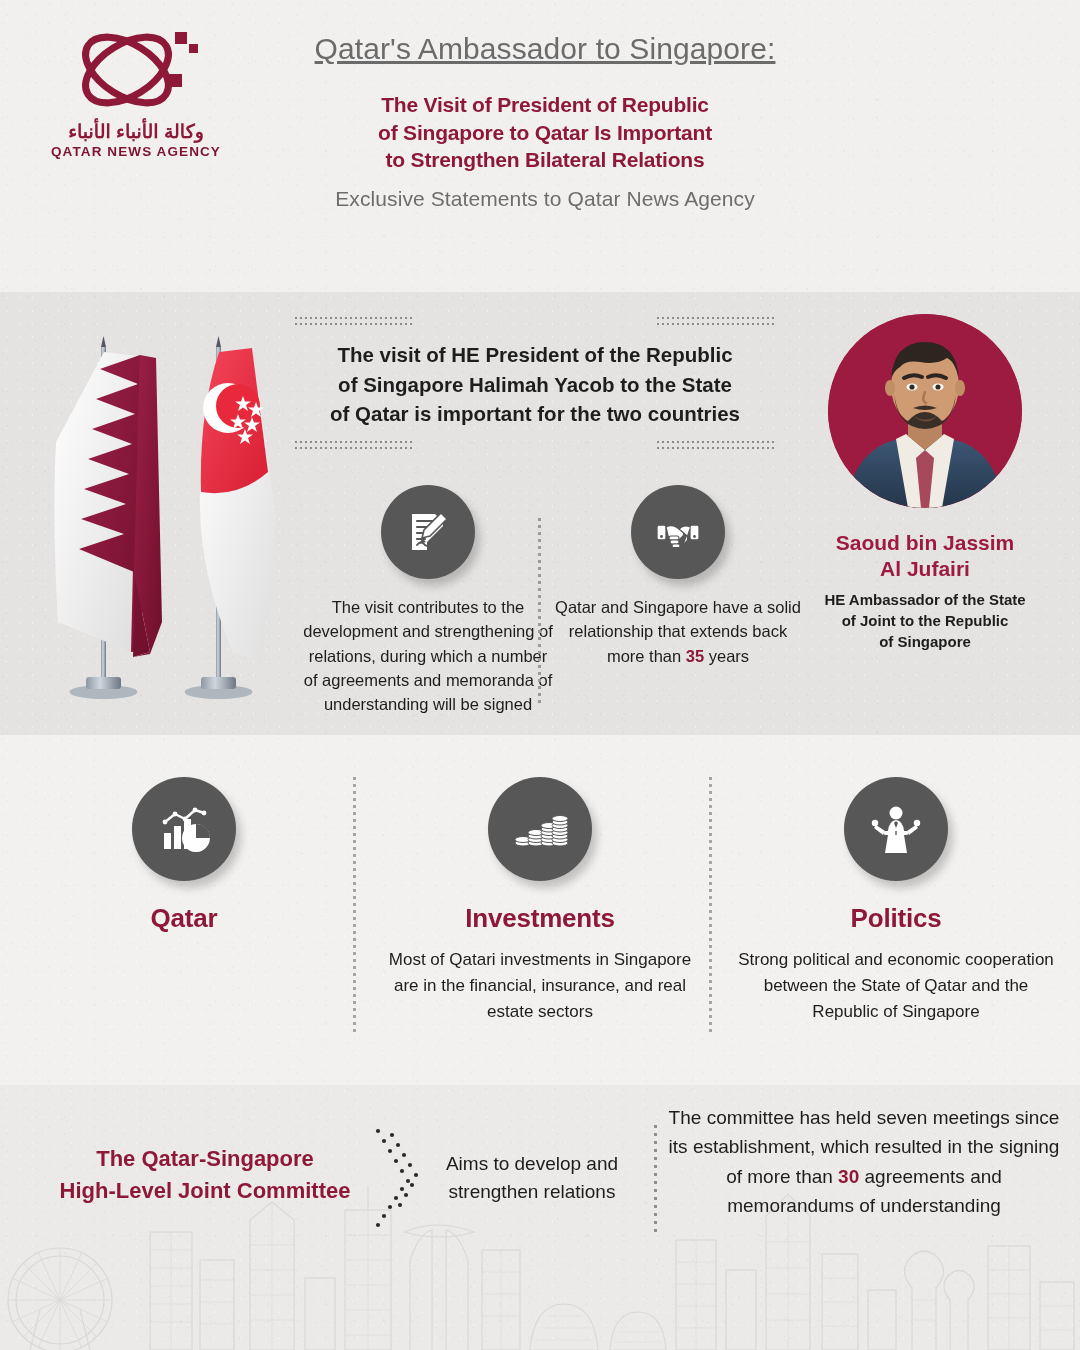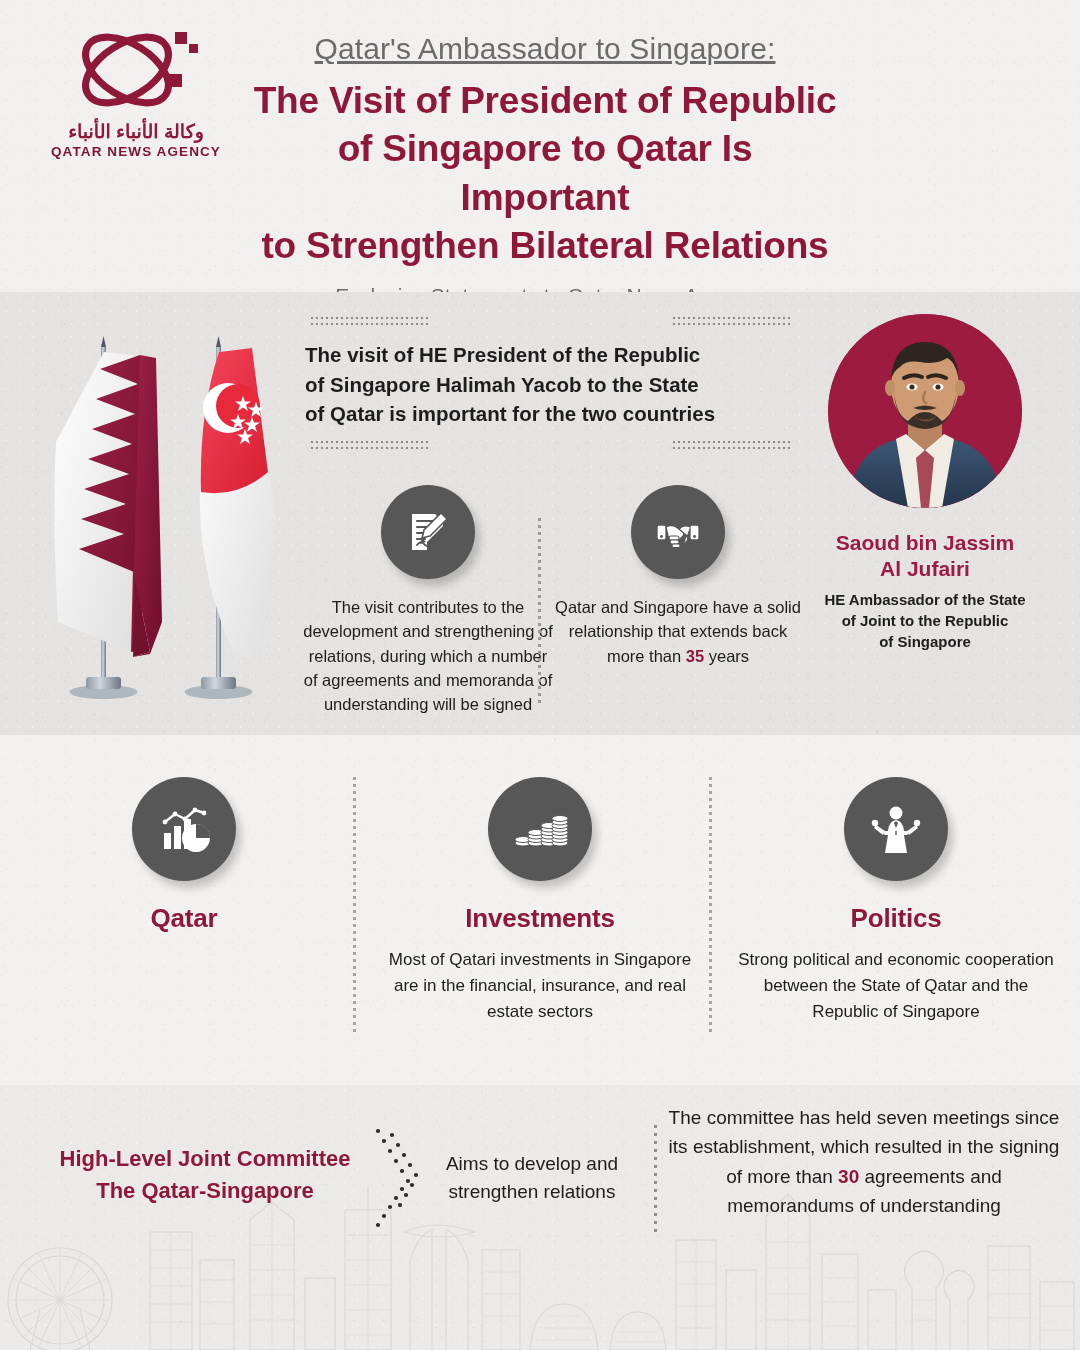--- a/index.html
+++ b/index.html
@@ -53,41 +53,41 @@
   }
   #head-text{
     position:absolute; left:250px; top:30px; width:590px; text-align:center;
   }
   #kicker{
     font-size:30px; font-weight:400; color:#6b6b6b; letter-spacing:.1px;
     line-height:1.28;
     text-decoration:underline;
   }
   #headline{
-    margin-top:9px;
-    font-size:37px; font-weight:700; color:#8e1838;
+    margin-top:23px;
+    font-size:21px; font-weight:700; color:#8e1838;
     line-height:1.30; letter-spacing:-.2px;
   }
   #subline{
     margin-top:14px;
     font-size:21px; font-weight:400; color:#6d6d6d; letter-spacing:.1px;
   }
 
   
   #sec2{
     position:absolute; left:0; top:292px; width:1080px; height:443px;
     background:#e4e3e1;
   }
   
   #flags{ position:absolute; left:38px; top:30px; width:260px; height:390px; }
 
   
   #statement{
-    position:absolute; left:305px; top:25px; width:492px;
-    text-align:left;
+    position:absolute; left:289px; top:25px; width:492px;
+    text-align:center;
   }
   .dotrow{ height:9px; position:relative; }
   .dotrow span{
     position:absolute; top:0; height:9px; width:118px;
     background-image:
       repeating-linear-gradient(to right, #8b8b8b 0 2px, transparent 2px 5px),
       repeating-linear-gradient(to right, #8b8b8b 0 2px, transparent 2px 5px);
     background-size:118px 2px, 118px 2px;
     background-position: 0 0, 0 6px;
     background-repeat:no-repeat;
@@ -584,22 +584,22 @@
           </g>
         <rect x="1040" y="132" width="34" height="68"></rect>
         <g stroke-width=".6">
             <line x1="1040" y1="156" x2="1074" y2="156"></line>
             <line x1="1040" y1="180" x2="1074" y2="180"></line>
           </g>
       </g>
     </svg>
 
     <div id="committee">
+      <div>The Qatar-Singapore</div>
       <div>High-Level Joint Committee</div>
-      <div>The Qatar-Singapore</div>
     </div>
 
     <svg id="chev" viewBox="0 0 60 110">
       <g fill="#2b2b2b">
         <circle cx="10" cy="8" r="2.1"></circle>
           <circle cx="16" cy="18" r="2.1"></circle>
           <circle cx="22" cy="28" r="2.1"></circle>
         <circle cx="28" cy="38" r="2.1"></circle>
           <circle cx="34" cy="48" r="2.1"></circle>
           <circle cx="40" cy="58" r="2.1"></circle>

